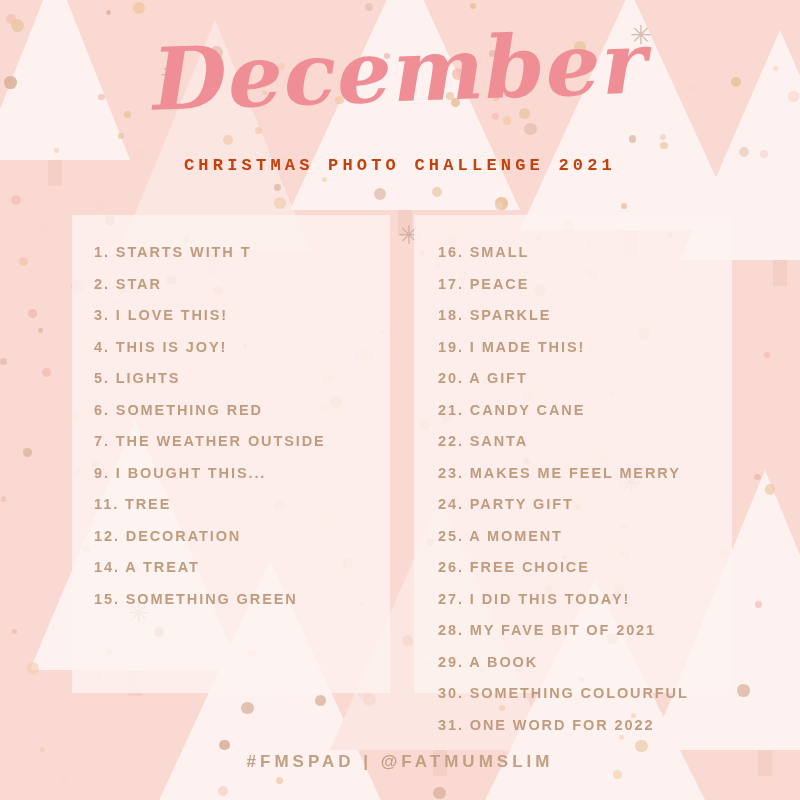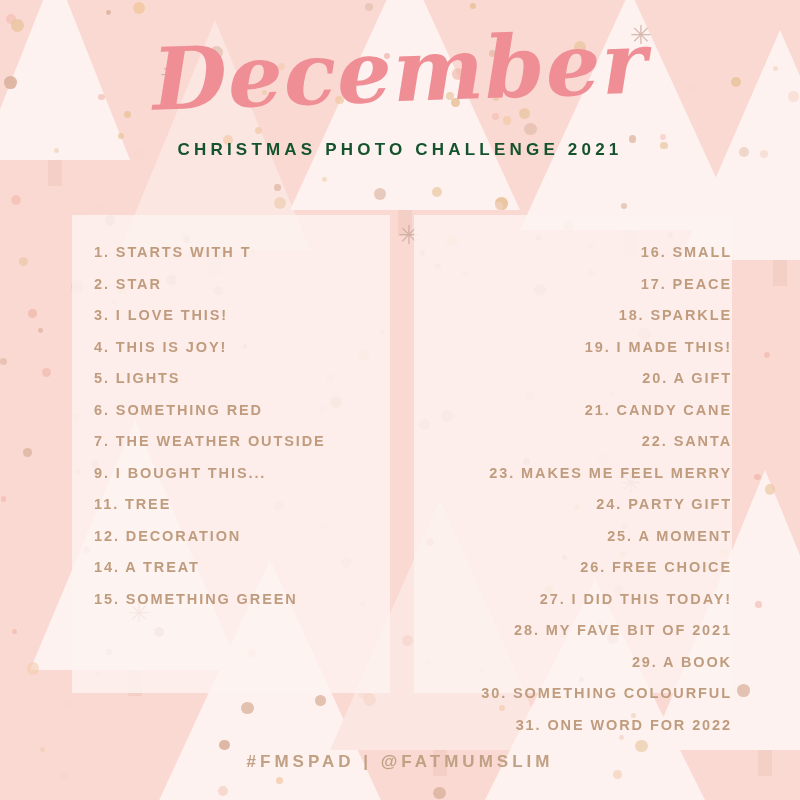--- a/index.html
+++ b/index.html
@@ -57,25 +57,26 @@
     font-style: italic;
     font-weight: bold;
     font-size: 86px;
     color: #ef8e95;
     letter-spacing: 1px;
     line-height: 1;
     margin: 0;
     transform: rotate(-2deg);
   }
   .subtitle {
-    margin-top: 26px;
+    margin-top: 42px;
     font-size: 17px;
     letter-spacing: 4.2px;
-    color: #14532d;
+    color: #c2410c;
     font-weight: bold;
+    font-family: Liberation Mono, monospace;
   }
 
   
   .cards {
     position: absolute;
     top: 215px;
     left: 72px;
     width: 660px;
     height: 478px;
     display: flex;
@@ -97,21 +98,21 @@
   .card li {
     font-size: 14.5px;
     letter-spacing: 1.9px;
     color: #c09c7e;
     font-weight: bold;
     line-height: 1;
     margin-bottom: 17px;
     white-space: nowrap;
   }
   .card.left li { padding-left: 22px; }
-  .card.right li { padding-left: 24px; text-align: right; }
+  .card.right li { padding-left: 24px; }
   .num { color: #c09c7e; }
 
   .footer {
     position: absolute;
     bottom: 28px;
     left: 0;
     width: 800px;
     text-align: center;
     font-size: 17px;
     letter-spacing: 4px;

